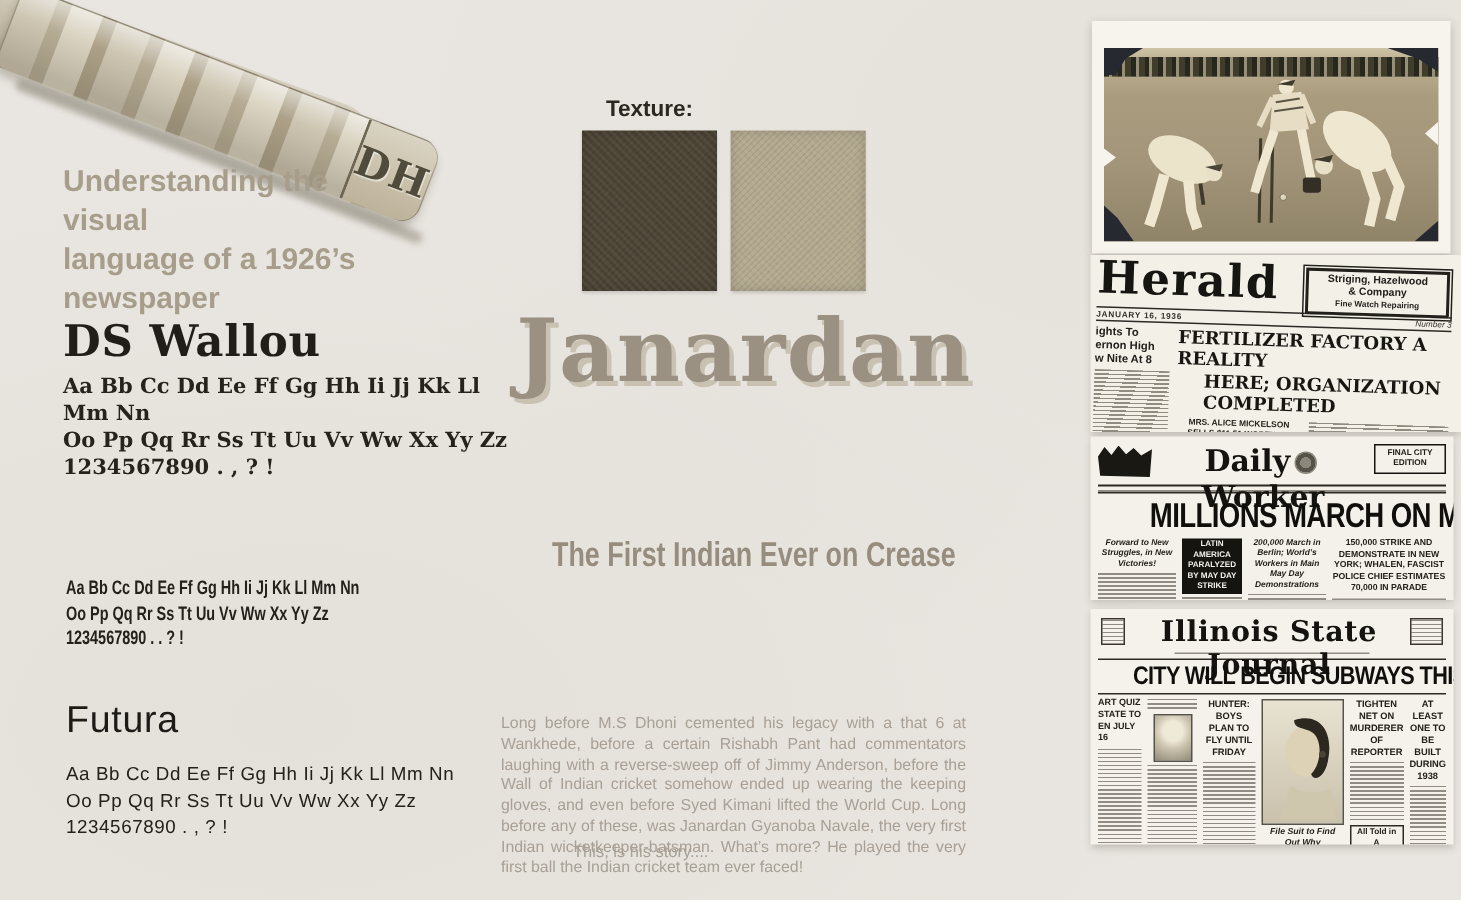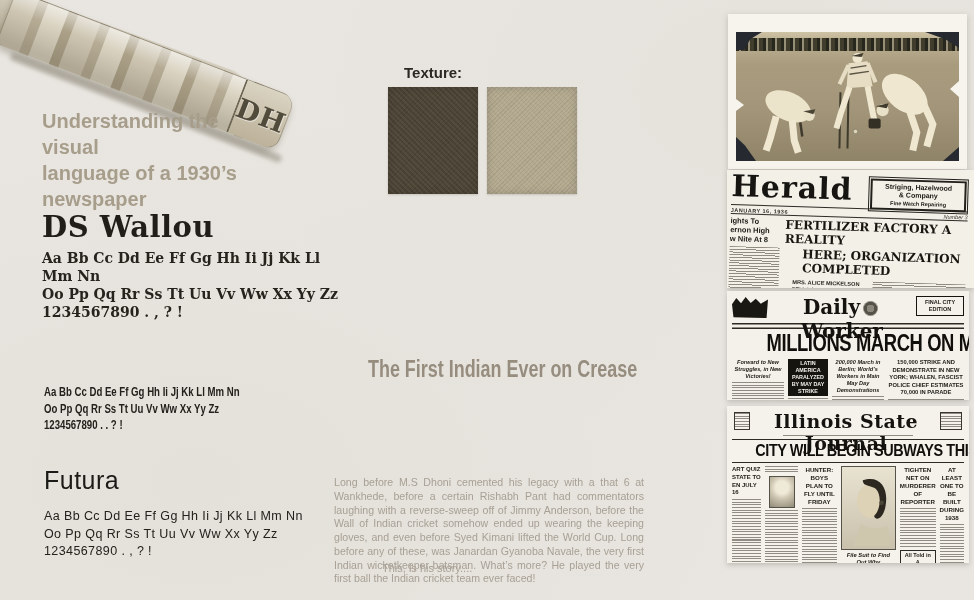--- a/index.html
+++ b/index.html
@@ -200,21 +200,21 @@
     <div class="roll-stroke"></div>
     <div class="roll-back"></div>
     <div class="roll-front">
       <div class="endcap">
         <span class="roll-monogram">DH</span>
       </div>
     </div>
   </div>
 
   <div class="intro pre">Understanding the visual
-language of a 1930’s
+language of a 1926’s
 newspaper</div>
 
   <div class="spec-head-serif ds-head">DS Wallou</div>
   <div class="ds-alpha">
     <span style="display:block">Aa Bb Cc Dd Ee Ff Gg Hh Ii Jj Kk Ll Mm Nn</span>
     <span style="display:block">Oo Pp Qq Rr Ss Tt Uu Vv Ww Xx Yy Zz</span>
     <span style="display:block">1234567890 . , ? !</span>
   </div>
 
   <div class="din-alpha">
@@ -231,20 +231,21 @@
   </div>
 
   <div class="texture-label">Texture:</div>
   <div class="swatch swatch-dark">
       <div class="grain"></div>
     </div>
   <div class="swatch swatch-light">
       <div class="grain"></div>
     </div>
 
+  <div class="title">Janardan</div>
   <div class="tagline">
     <span class="cx">The First Indian Ever on Crease</span>
   </div>
 
   <div class="body-copy">Long before M.S Dhoni cemented his legacy with a that 6 at Wankhede, before a certain Rishabh Pant had commentators laughing with a reverse-sweep off of Jimmy Anderson, before the Wall of Indian cricket somehow ended up wearing the keeping gloves, and even before Syed Kimani lifted the World Cup. Long before any of these, was Janardan Gyanoba Navale, the very first Indian wicketkeeper-batsman. What’s more? He played the very first ball the Indian cricket team ever faced!</div>
   <div class="story-line">This, is his story....</div>
 
   <div class="photo-card">
     <div class="photo">
       <div class="crowd-band"></div>

